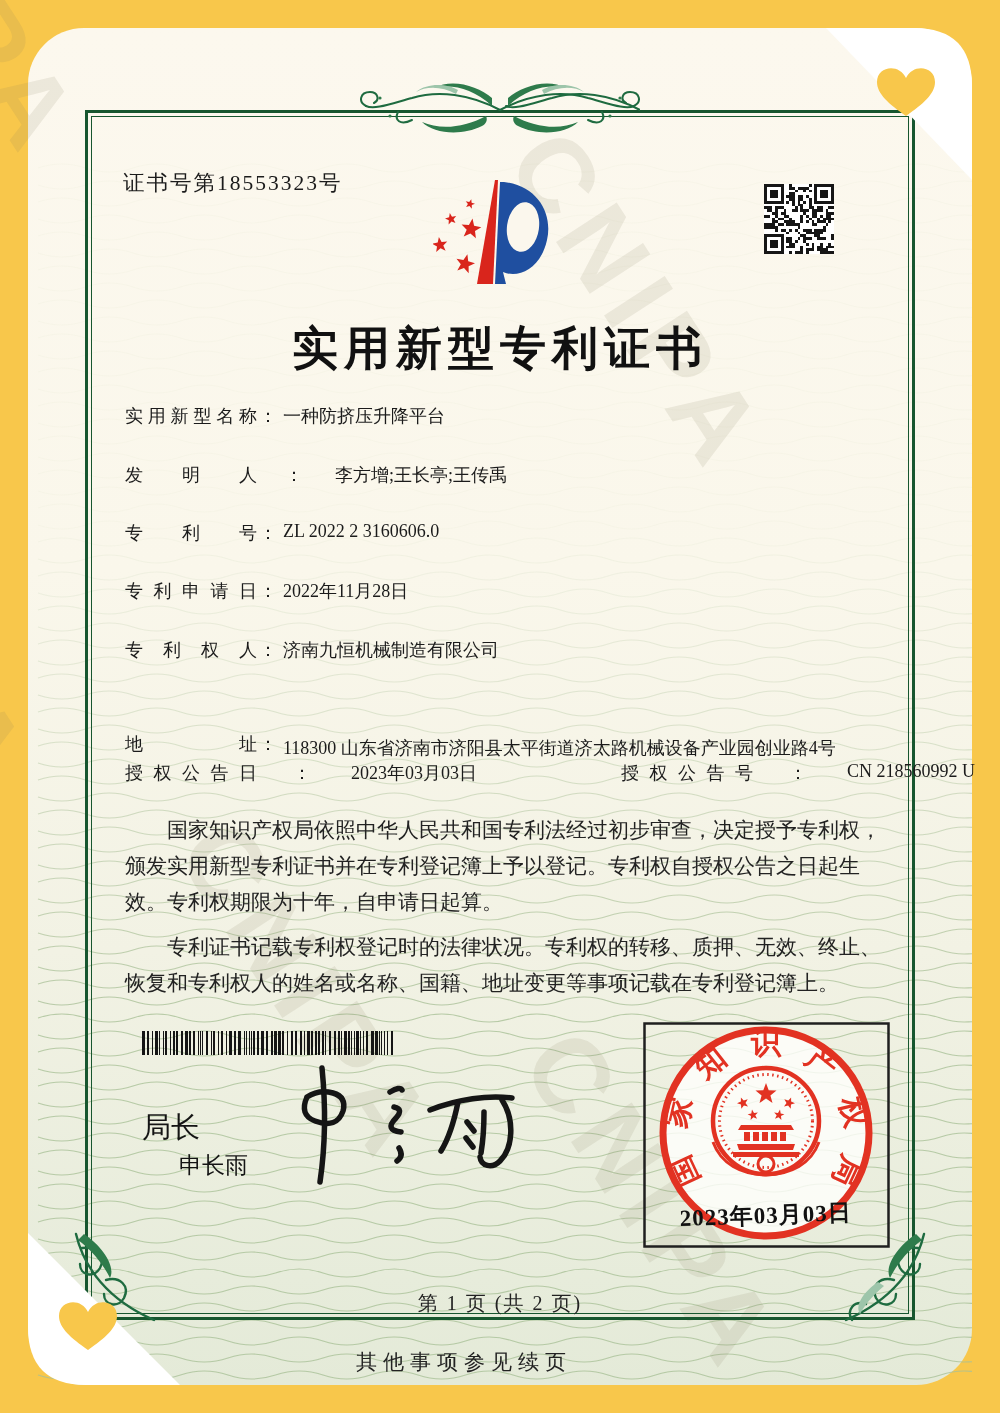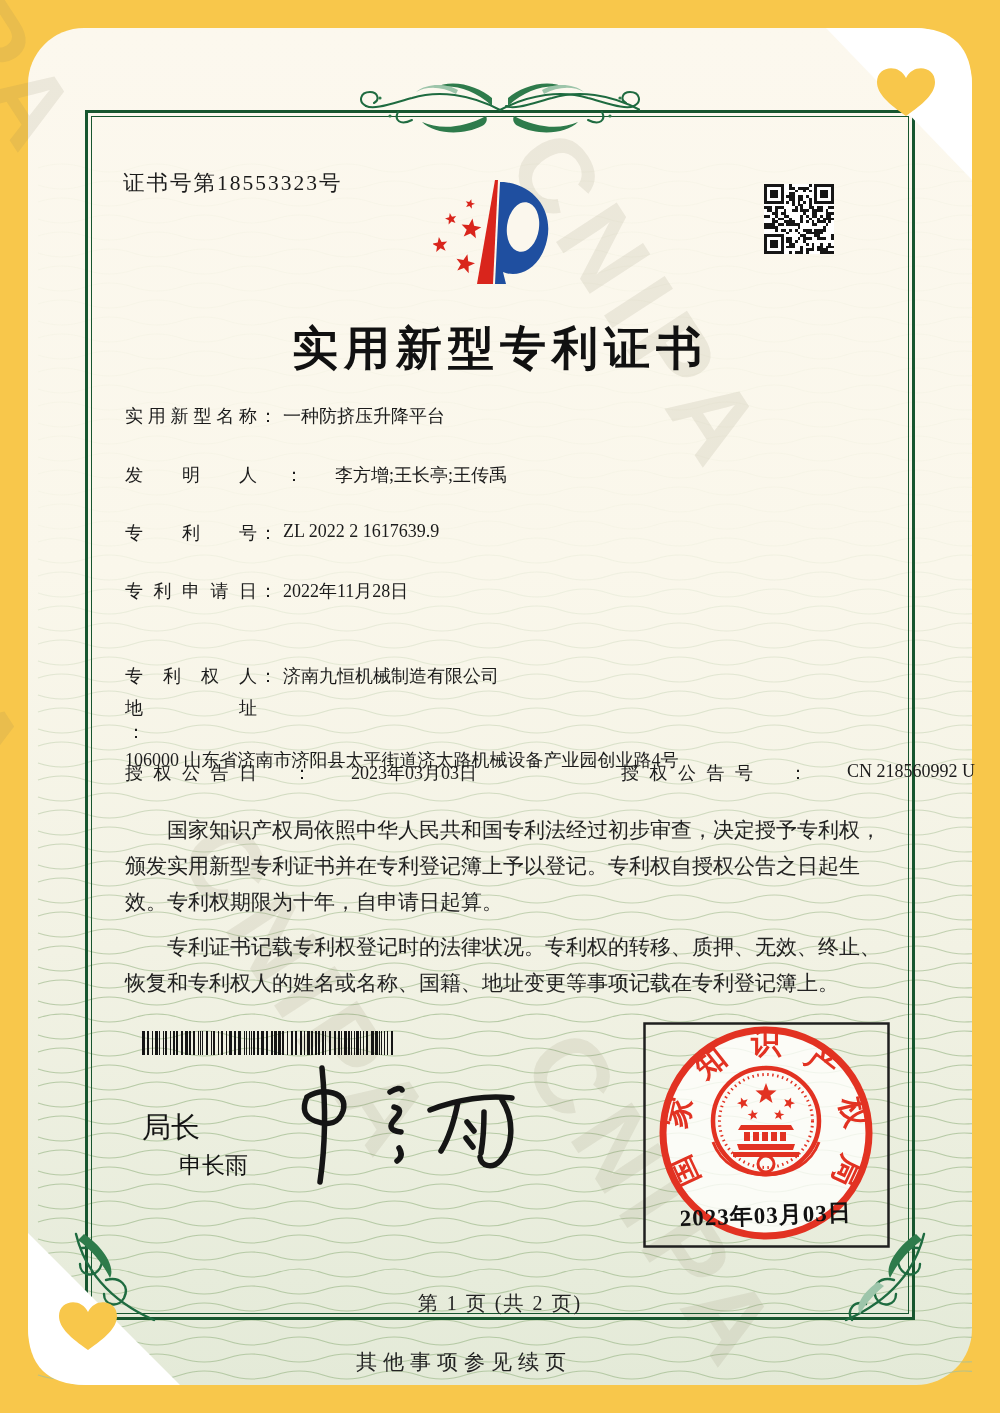--- a/index.html
+++ b/index.html
@@ -207,36 +207,36 @@
     <span class="fvalue">一种防挤压升降平台</span>
   </div>
   <div class="abs serif frow" style="top:463px;gap:26px;">
     <span class="flabel">发明人</span>
       <span class="fcolon">：</span>
     <span class="fvalue">李方增;王长亭;王传禹</span>
   </div>
   <div class="abs serif frow" style="top:521px;">
     <span class="flabel">专利号</span>
       <span class="fcolon">：</span>
-    <span class="fvalue">ZL 2022 2 1617639.9</span>
+    <span class="fvalue">ZL 2022 2 3160606.0</span>
   </div>
   <div class="abs serif frow" style="top:579px;">
     <span class="flabel">专利申请日</span>
       <span class="fcolon">：</span>
     <span class="fvalue">2022年11月28日</span>
   </div>
-  <div class="abs serif frow" style="top:664px;">
+  <div class="abs serif frow" style="top:638px;">
     <span class="flabel">专利权人</span>
       <span class="fcolon">：</span>
     <span class="fvalue">济南九恒机械制造有限公司</span>
   </div>
-  <div class="abs serif frow" id="row-addr" style="top:696px;flex-direction:column;">
+  <div class="abs serif frow" id="row-addr" style="top:732px;">
     <span class="flabel">地址</span>
       <span class="fcolon">：</span>
-    <span class="fvalue">106000 山东省济南市济阳县太平街道济太路机械设备产业园创业路4号</span>
+    <span class="fvalue">118300 山东省济南市济阳县太平街道济太路机械设备产业园创业路4号</span>
   </div>
   <div class="abs serif frow" style="top:761px;gap:34px;">
     <span class="flabel">授权公告日</span>
       <span class="fcolon">：</span>
     <span class="fvalue">2023年03月03日</span>
     <span id="grant-gap"></span>
     <span class="flabel">授权公告号</span>
       <span class="fcolon">：</span>
     <span class="fvalue">CN 218560992 U</span>
   </div>

